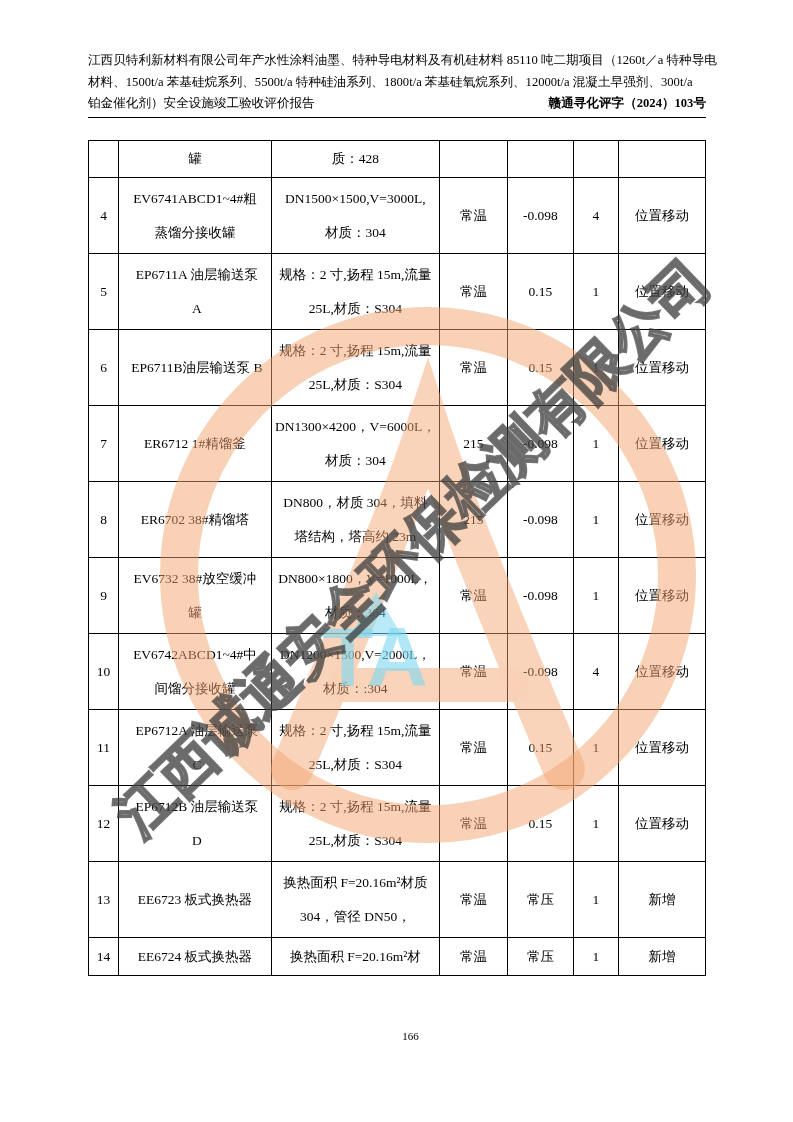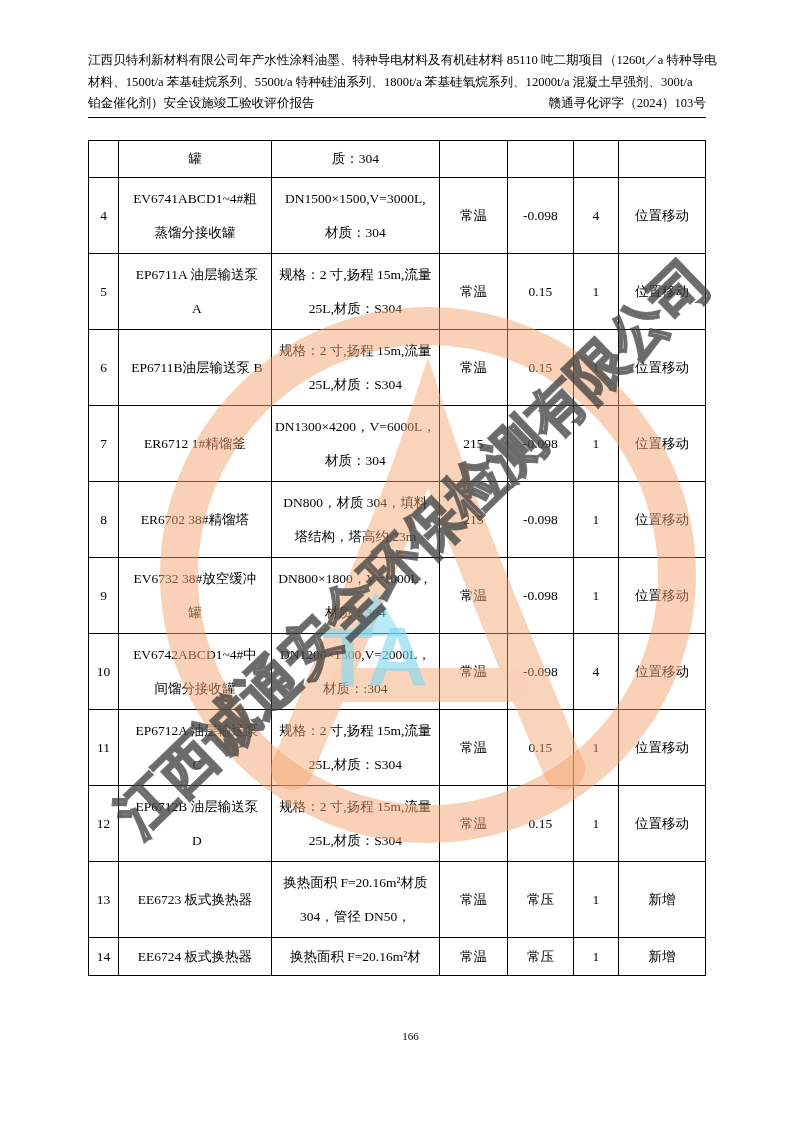--- a/index.html
+++ b/index.html
@@ -9,21 +9,21 @@
     overflow:hidden;
   }
   
   .doc-header{
     position:absolute;left:88px;top:50px;width:618px;
     font-size:12.6px;line-height:21.5px;text-align:justify;
     border-bottom:1.5px solid #000;padding-bottom:2px;
   }
   .doc-header .hline{white-space:nowrap;}
   .doc-header .hline3{display:flex;justify-content:space-between;align-items:center;}
-  .doc-number{font-weight:normal;white-space:nowrap;}
+  .doc-number{font-weight:bold;white-space:nowrap;}
   
   .equip-table{
     position:absolute;left:88px;top:140px;width:618px;
     border-collapse:collapse;table-layout:fixed;
   }
   .equip-table td{
     border:1px solid #000;
     font-size:13.5px;line-height:34px;
     text-align:center;vertical-align:middle;
     white-space:pre-line;
@@ -87,21 +87,21 @@
       <col style="width:27.3%">
     <col style="width:11.0%">
       <col style="width:10.7%">
       <col style="width:7.3%">
       <col style="width:14.1%">
   </colgroup>
   <tbody>
       <tr class="row-first">
         <td></td>
         <td>罐</td>
-        <td>质：304</td>
+        <td>质：428</td>
         <td></td>
         <td></td>
         <td></td>
         <td></td>
       </tr>
       <tr class="row-normal">
         <td>4</td>
         <td>EV6741ABCD1~4#粗
 蒸馏分接收罐</td>
         <td>DN1500×1500,V=3000L,

